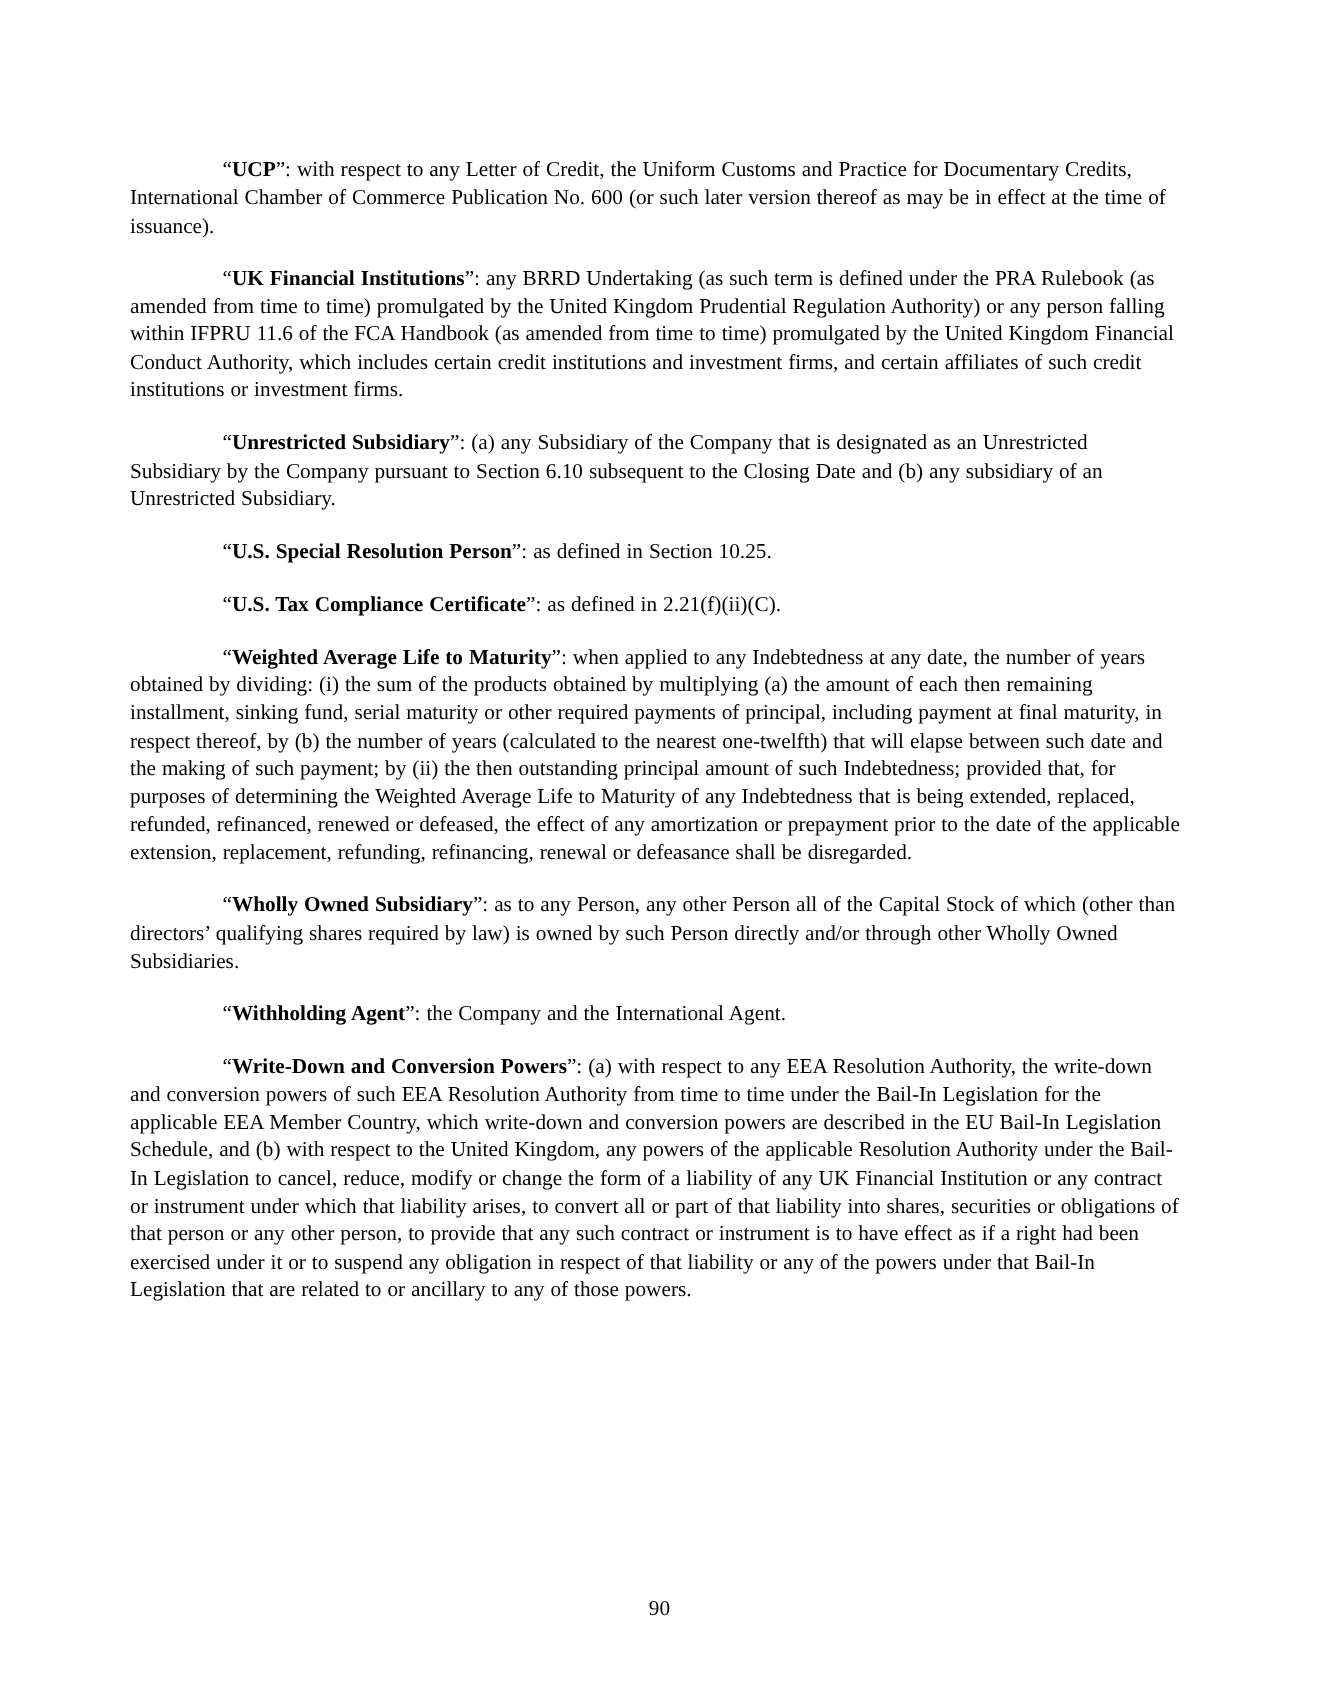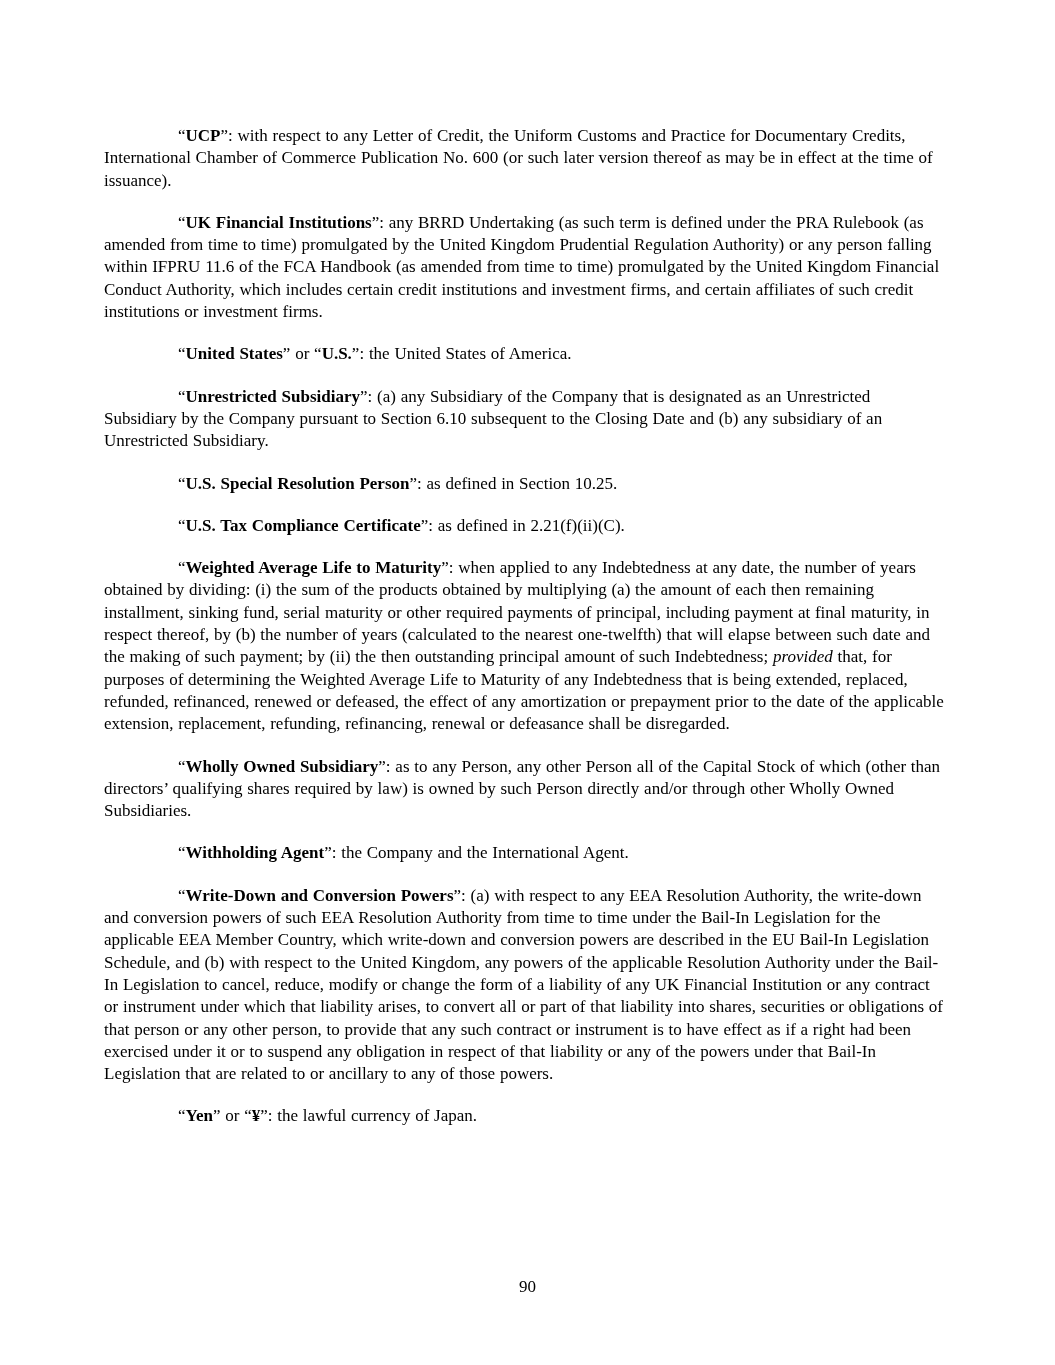--- a/index.html
+++ b/index.html
@@ -20,43 +20,41 @@
     line-height: 22.3px;
     color: #000000;
     text-align: left;
   }
   .para {
     margin: 0 0 20px 0;
     text-indent: 74px;
     word-spacing: 0.5px;
   }
   .b { font-weight: bold; }
-  .i { font-style: italic; }
+  .i { }
   .page-number {
     position: absolute;
     top: 1276px;
     left: 0;
     right: 0;
     text-align: center;
     text-indent: 0;
     font-size: 17px;
     line-height: 22px;
   }
 </style>
 </head>
 <body>
 
 <div class="page">
   <div>
       <p class="para"><span>“</span><span class="b">UCP</span><span>”: with respect to any Letter of Credit, the Uniform Customs and Practice for Documentary Credits, International Chamber of Commerce Publication No. 600 (or such later version thereof as may be in effect at the time of issuance).</span></p>
       <p class="para"><span>“</span><span class="b">UK Financial Institutions</span><span>”: any BRRD Undertaking (as such term is defined under the PRA Rulebook (as amended from time to time) promulgated by the United Kingdom Prudential Regulation Authority) or any person falling within IFPRU 11.6 of the FCA Handbook (as amended from time to time) promulgated by the United Kingdom Financial Conduct Authority, which includes certain credit institutions and investment firms, and certain affiliates of such credit institutions or investment firms.</span></p>
-      <p class="para"><span>“</span><span class="b">United States</span><span>” or “</span><span class="b">U.S.</span><span>”: the United States of America.</span></p>
       <p class="para"><span>“</span><span class="b">Unrestricted Subsidiary</span><span>”: (a) any Subsidiary of the Company that is designated as an Unrestricted Subsidiary by the Company pursuant to Section 6.10 subsequent to the Closing Date and (b) any subsidiary of an Unrestricted Subsidiary.</span></p>
       <p class="para"><span>“</span><span class="b">U.S. Special Resolution Person</span><span>”: as defined in Section 10.25.</span></p>
       <p class="para"><span>“</span><span class="b">U.S. Tax Compliance Certificate</span><span>”: as defined in 2.21(f)(ii)(C).</span></p>
       <p class="para"><span>“</span><span class="b">Weighted Average Life to Maturity</span><span>”: when applied to any Indebtedness at any date, the number of years obtained by dividing: (i) the sum of the products obtained by multiplying (a) the amount of each then remaining installment, sinking fund, serial maturity or other required payments of principal, including payment at final maturity, in respect thereof, by (b) the number of years (calculated to the nearest one-twelfth) that will elapse between such date and the making of such payment; by (ii) the then outstanding principal amount of such Indebtedness; </span><span class="i">provided</span><span> that, for purposes of determining the Weighted Average Life to Maturity of any Indebtedness that is being extended, replaced, refunded, refinanced, renewed or defeased, the effect of any amortization or prepayment prior to the date of the applicable extension, replacement, refunding, refinancing, renewal or defeasance shall be disregarded.</span></p>
       <p class="para"><span>“</span><span class="b">Wholly Owned Subsidiary</span><span>”: as to any Person, any other Person all of the Capital Stock of which (other than directors’ qualifying shares required by law) is owned by such Person directly and/or through other Wholly Owned Subsidiaries.</span></p>
       <p class="para"><span>“</span><span class="b">Withholding Agent</span><span>”: the Company and the International Agent.</span></p>
       <p class="para"><span>“</span><span class="b">Write-Down and Conversion Powers</span><span>”: (a) with respect to any EEA Resolution Authority, the write-down and conversion powers of such EEA Resolution Authority from time to time under the Bail-In Legislation for the applicable EEA Member Country, which write-down and conversion powers are described in the EU Bail-In Legislation Schedule, and (b) with respect to the United Kingdom,  any powers of the applicable Resolution Authority  under the Bail-In Legislation to cancel, reduce, modify or change the form of a liability of any UK Financial Institution  or any contract or instrument under which that liability arises, to convert all or part of that liability into shares, securities or obligations of that person or any other person, to provide that any such contract or instrument is to have effect as if a right had been exercised under it or to suspend any obligation in respect of that liability or any of the powers under that Bail-In Legislation that are related to or ancillary to any of those powers.</span></p>
-      <p class="para"><span>“</span><span class="b">Yen</span><span>” or “</span><span class="b">¥</span><span>”: the lawful currency of Japan.</span></p>
     </div>
   <div class="page-number">90</div>
 </div>
 
 </body></html>

